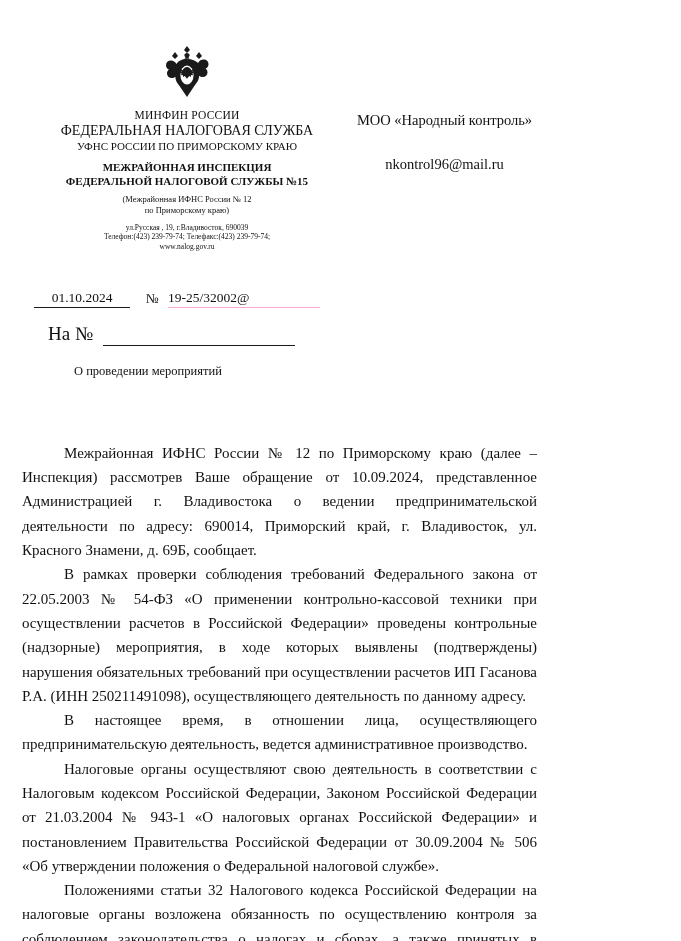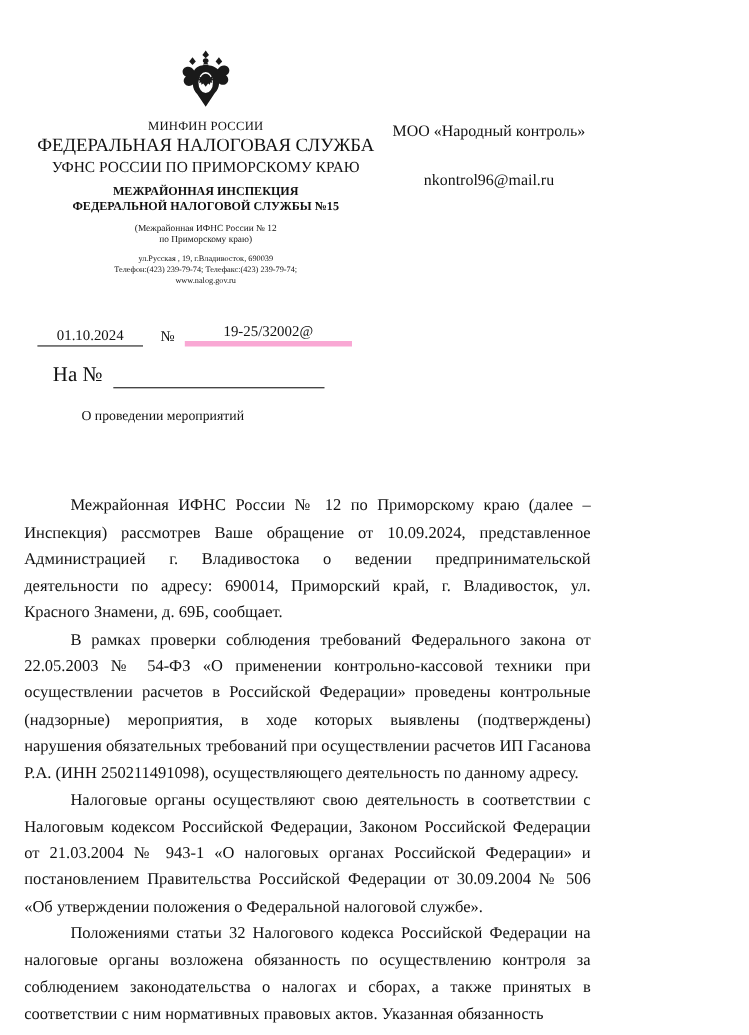--- a/index.html
+++ b/index.html
@@ -44,25 +44,25 @@
     height: 58px;
     margin: 0 auto 6px auto;
     display: block;
   }
   .org-line1 {
     font-size: 11.5px;
     letter-spacing: 0.2px;
     line-height: 1.22;
   }
   .org-line2 {
-    font-size: 17px;
+    font-size: 14px;
     line-height: 1.22;
   }
   .org-line3 {
-    font-size: 14px;
+    font-size: 11px;
     line-height: 1.25;
     margin-top: 1px;
   }
   .org-bold {
     font-weight: bold;
     font-size: 11px;
     line-height: 1.25;
     margin-top: 7px;
   }
   .org-paren {
@@ -101,22 +101,21 @@
     text-align: center;
     border-bottom: 1px solid #1a1a1a;
     padding-bottom: 1px;
   }
   .ref-no-label {
     margin: 0 9px 0 16px;
     padding-bottom: 1px;
   }
   .ref-no-value {
     width: 152px;
-    text-align: center;
-    border-bottom: 5px solid #f9a8d4;
+    border-bottom: 1px solid #f9a8d4;
     padding-bottom: 1px;
   }
   .ref-row2 {
     display: flex;
     align-items: flex-end;
     font-size: 19px;
     height: 24px;
     margin-top: 14px;
     padding-left: 14px;
   }
@@ -202,17 +201,18 @@
     <div class="ref-row2">
       <div class="ref-on-label">На №</div>
       <div class="ref-on-line"></div>
     </div>
     <div class="subject">О проведении мероприятий</div>
   </div>
 
   <div class="body-text">
     <p>Межрайонная ИФНС России № 12 по Приморскому краю (далее – Инспекция) рассмотрев Ваше обращение от 10.09.2024, представленное Администрацией г. Владивостока о ведении предпринимательской деятельности по адресу: 690014, Приморский край, г. Владивосток, ул. Красного Знамени, д. 69Б, сообщает.</p>
     <p>В рамках проверки соблюдения требований Федерального закона от 22.05.2003 № 54-ФЗ «О применении контрольно-кассовой техники при осуществлении расчетов в Российской Федерации» проведены контрольные (надзорные) мероприятия, в ходе которых выявлены (подтверждены) нарушения обязательных требований при осуществлении расчетов ИП Гасанова Р.А. (ИНН 250211491098), осуществляющего деятельность по данному адресу.</p>
+    <p>В настоящее время, в отношении лица, осуществляющего предпринимательскую деятельность, ведется административное производство.</p>
     <p>Налоговые органы осуществляют свою деятельность в соответствии с Налоговым кодексом Российской Федерации, Законом Российской Федерации от 21.03.2004 № 943-1 «О налоговых органах Российской Федерации» и постановлением Правительства Российской Федерации от 30.09.2004 № 506 «Об утверждении положения о Федеральной налоговой службе».</p>
     <p>Положениями статьи 32 Налогового кодекса Российской Федерации на налоговые органы возложена обязанность по осуществлению контроля за соблюдением законодательства о налогах и сборах, а также принятых в соответствии с ним нормативных правовых актов. Указанная обязанность</p>
   </div>
 
 </div>
 
 </body></html>

